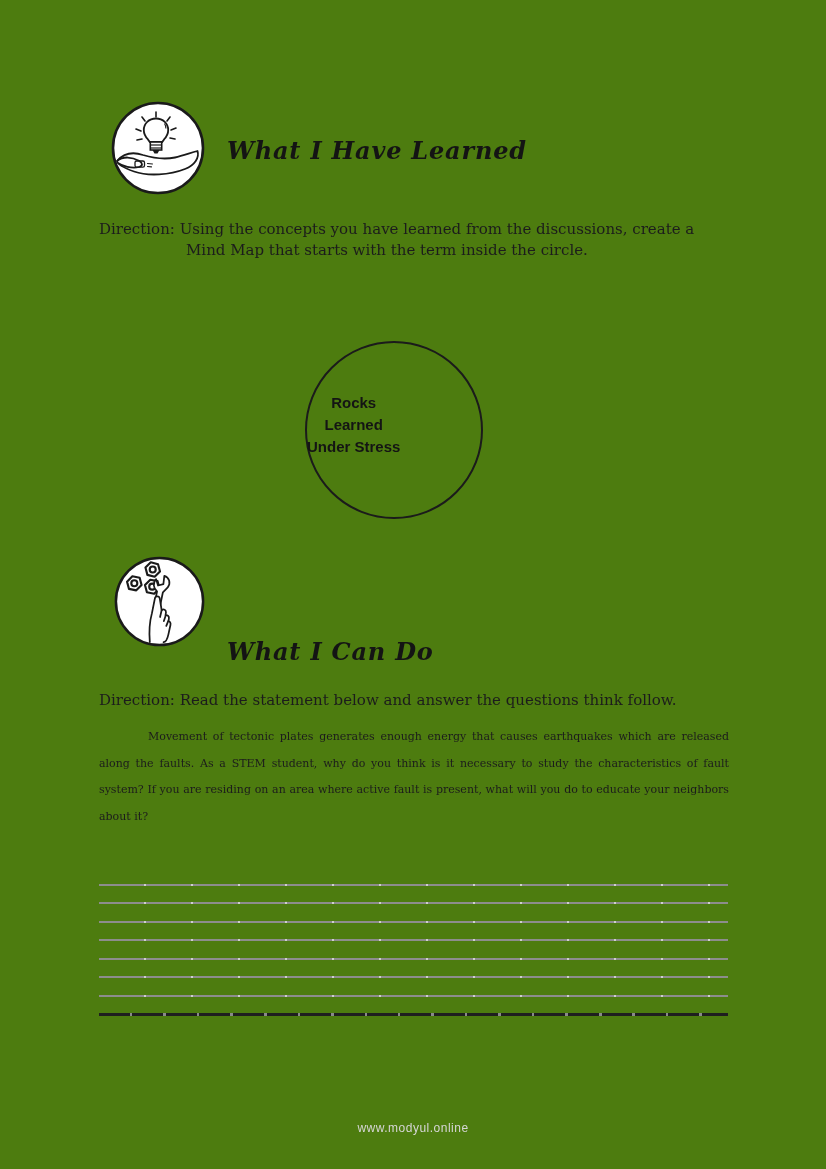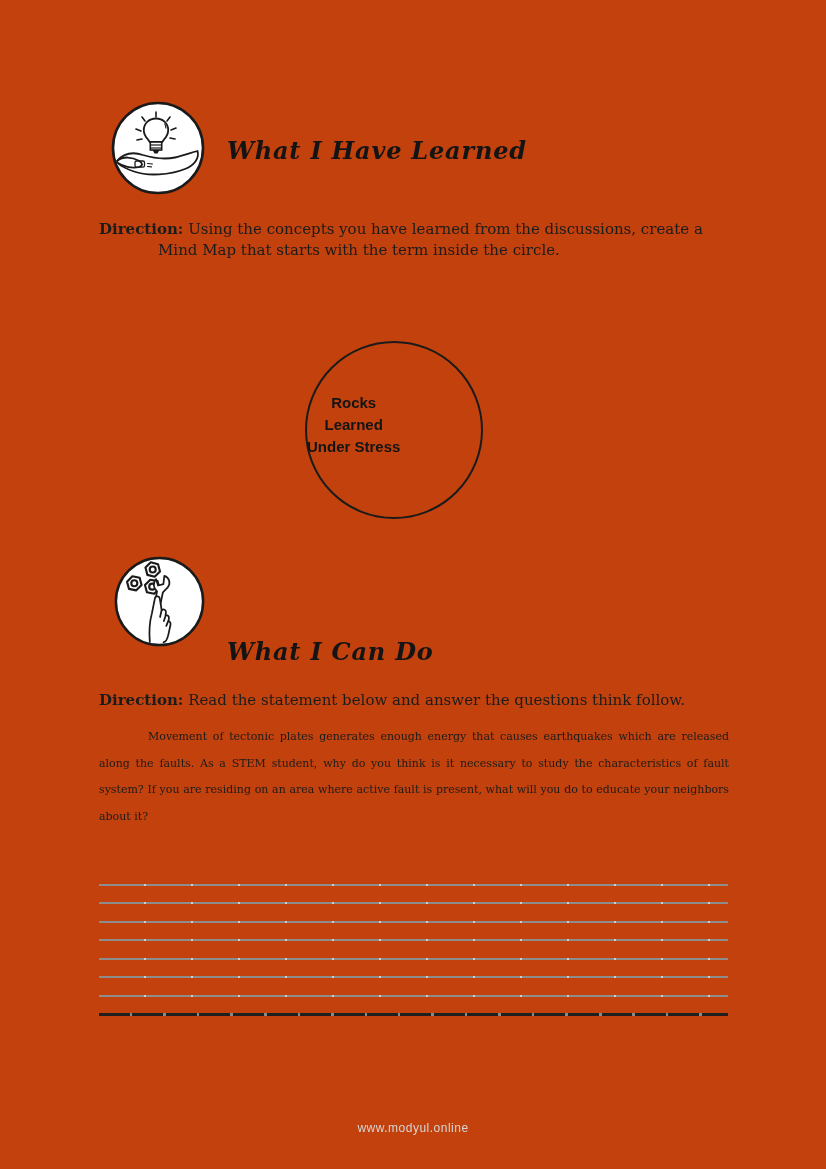--- a/index.html
+++ b/index.html
@@ -4,21 +4,21 @@
 <style>
   * { margin: 0; padding: 0; box-sizing: border-box; }
   html, body { background: #ffffff; }
   body {
     width: 826px; height: 1169px;
     position: relative;
     font-family: "DejaVu Serif", "Liberation Serif", serif;
     color: #1a1a1a;
     overflow: hidden;
   }
-  .page { position: absolute; inset: 0; background: #c2410c; }
+  .page { position: absolute; inset: 0; background: #4d7c0f; }
 
   
   .icon-circle {
     position: absolute;
   }
   .icon-circle svg { display: block; width: 100%; height: 100%; }
 
   .section-heading {
     position: absolute;
     font-family: "DejaVu Serif", "Liberation Serif", serif;
@@ -36,22 +36,22 @@
   .direction {
     position: absolute;
     left: 99px;
     width: 648px;
     font-size: 15px;
     line-height: 21px;
     color: #1c1c1c;
   }
   #direction-learned { top: 219px; }
   #direction-cando   { top: 690px; }
-  .dir-label { font-weight: bold; }
-  .dir-line2 { margin-left: 59px; }
+  .dir-label { font-weight: normal; }
+  .dir-line2 { margin-left: 87px; }
 
   
   .mindmap-circle {
     position: absolute;
     left: 305px; top: 341px;
     width: 178px; height: 178px;
     border: 2px solid #1b1b1b;
     border-radius: 50%;
     display: flex;
     align-items: center;

